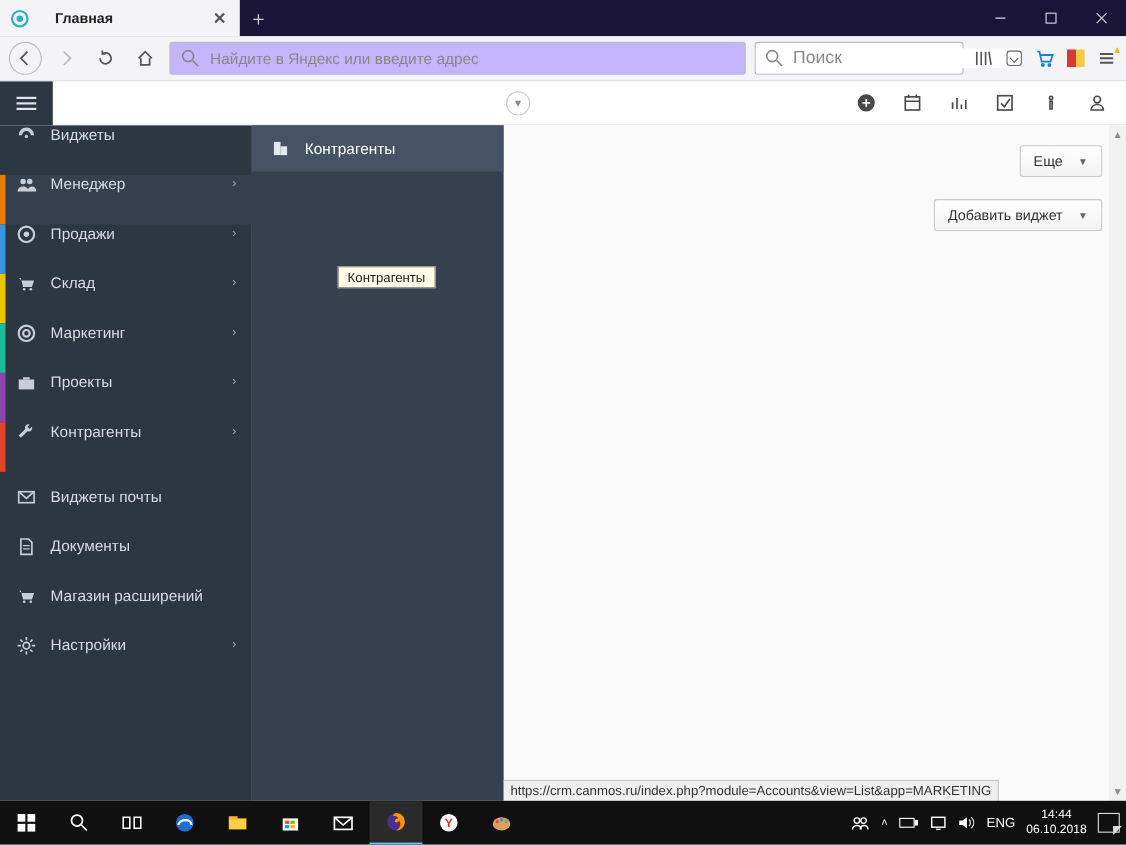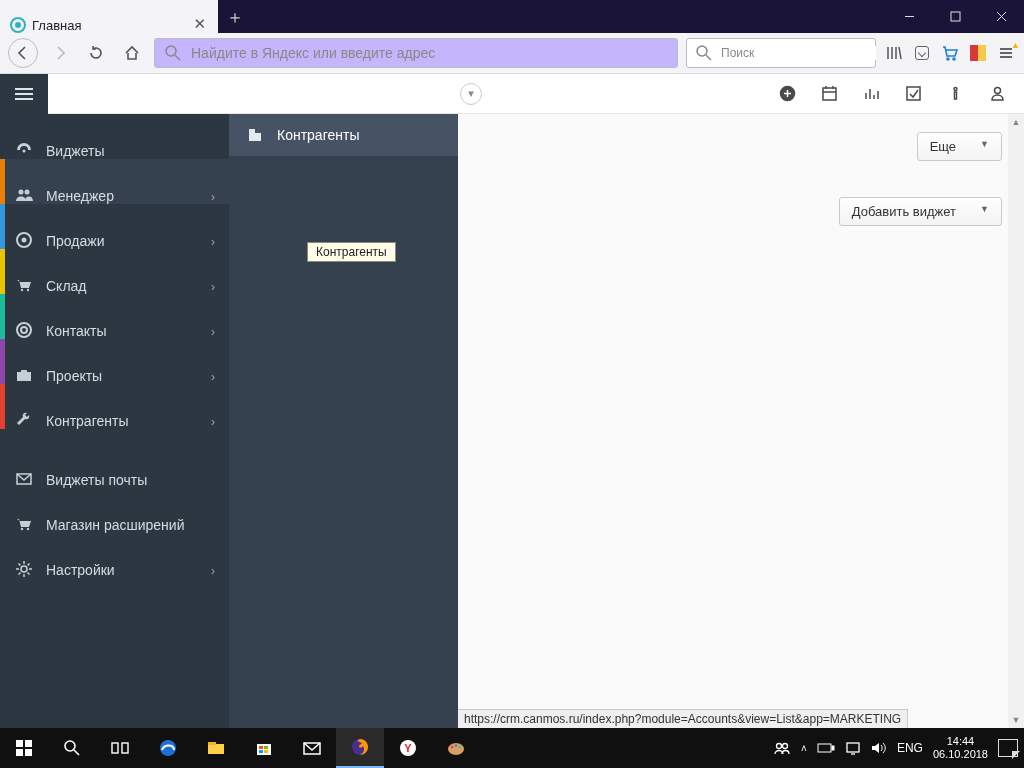--- a/index.html
+++ b/index.html
@@ -1,39 +1,39 @@
 <!DOCTYPE html>
 <html><head>
 <meta charset="utf-8">
 <style>
   * { margin:0; padding:0; box-sizing:border-box; font-family:"Segoe UI",Arial,sans-serif; }
   html,body { width:1024px; height:768px; overflow:hidden; background:#fff; }
 
   
   .titlebar { height:33px; background:#1a1438; display:flex; align-items:stretch; }
-  .tab { display:flex; align-items:flex-end; gap:6px; width:218px; background:#f4f4f7; padding:0 8px 0 10px; color:#333; position:relative; }
+  .tab { display:flex; align-items:center; gap:24px; width:218px; background:#f4f4f7; padding:0 8px 0 10px; color:#333; position:relative;font-weight:bold; }
   .tab .favicon { width:16px; height:16px; border:2px solid #2bb3bf; border-radius:50%; position:relative; }
   .tab .favicon::after { content:""; position:absolute; inset:3px; background:#2bb3bf; border-radius:50%; }
   .tab-title { font-size:13px; color:#222; flex:1; }
   .tab-close { font-size:15px; color:#555; cursor:pointer; padding:0 4px; }
   .newtab { width:34px; display:flex; align-items:center; justify-content:center; color:#ccc; font-size:18px; cursor:pointer; }
   .winctrls { margin-left:auto; display:flex; }
   .winbtn { width:46px; display:flex; align-items:center; justify-content:center; color:#ddd; font-size:12px; cursor:pointer; }
   .winbtn svg { width:11px; height:11px; stroke:#ddd; stroke-width:1; fill:none; }
 
   
   .toolbar { height:41px; background:#f4f4f7; display:flex; align-items:center; padding:0 8px; gap:8px; border-bottom:1px solid #d9d9e0; }
   .navbtn { width:28px; height:28px; display:flex; align-items:center; justify-content:center; color:#555; cursor:pointer; border-radius:4px; }
   .navbtn.bordered { border:1px solid #bcbcc7; border-radius:50%; width:30px; height:30px; }
   .navbtn.dim { color:#bbb; }
   .navbtn svg { width:16px; height:16px; stroke:currentColor; stroke-width:1.6; fill:none; }
   .addr { flex:1; height:30px; border:1px solid #bcbcc7; border-radius:3px; background:#c4b5fd; display:flex; align-items:center; padding:0 8px; gap:8px; }
   .addr input { border:none; outline:none; flex:1; font-size:14px; background:transparent; color:#333; }
   .search { width:190px; height:30px; border:1px solid #bcbcc7; border-radius:3px; background:#fff; display:flex; align-items:center; padding:0 8px; gap:8px; }
-  .search input { border:none; outline:none; flex:1; font-size:12px; color:#333; }
+  .search input { border:none; outline:none; flex:1; font-size:16px; color:#333; }
   .ticon { width:20px; display:flex; align-items:center; justify-content:center; color:#555; cursor:pointer; }
   .ticon svg { width:18px; height:18px; }
   .pocket { width:14px; height:14px; border:1.5px solid #666; border-radius:3px; position:relative; }
   .pocket::after { content:""; position:absolute; left:3px; top:3px; width:5px; height:5px; border-left:1.5px solid #666; border-bottom:1.5px solid #666; transform:rotate(-45deg);}
   .cart { color:#1a7fdd; }
   .flag { width:16px; height:16px; background:linear-gradient(90deg,#d93838 50%,#f7c948 50%); }
   .warn { position:relative; }
   .warn::after { content:"▲"; color:#f7b500; font-size:9px; position:absolute; top:-4px; right:-4px; }
 
   
@@ -45,39 +45,39 @@
   .appbar-gap { width:412px; }
   .refresh-chip { width:22px;height:22px;border:1px solid #ccc;border-radius:50%;display:flex;align-items:center;justify-content:center;color:#888;font-size:11px;cursor:pointer;}
   .appbar-right { margin-left:auto; display:flex; gap:24px; align-items:center; color:#555;}
   .appicon { width:18px;height:18px;cursor:pointer; display:flex;align-items:center;justify-content:center;}
   .appicon svg { width:17px;height:17px;stroke:#4a4a4a;stroke-width:1.5;fill:none;}
 
   
   .content { display:flex; height:614px; position:relative; }
   .sidebar1 { width:229px; background:#2c3742; color:#d6dde2; display:flex; flex-direction:column; }
   .sidebar2 { width:229px; background:#364150; color:#aeb7c2; display:flex; flex-direction:column; }
-  .s1-item { height:45px; display:flex; align-items:flex-end; padding:0 14px; gap:12px; font-size:14px; cursor:pointer; position:relative; }
+  .s1-item { height:45px; display:flex; align-items:flex-start; padding:0 14px; gap:12px; font-size:14px; cursor:pointer; position:relative; }
   .s1-item.accent::before { content:""; position:absolute; left:0; top:0; bottom:0; width:5px; background:var(--ac); }
   .s1-item.active { background:#364150; }
   .s1-item .chev { margin-left:auto; font-size:12px; color:#9aa4ad; }
   .s1-sep { height:14px; }
   .s1-item .ic { width:20px; display:flex; align-items:center; justify-content:center; }
   .s1-item .ic svg { width:18px;height:18px; fill:#c7cfd6; }
   .s2-item { height:42px; display:flex; align-items:center; padding:0 16px; gap:12px; font-size:14px; cursor:pointer; }
   .s2-item.active { background:#465365; color:#fff; }
   .s2-item .ic { width:20px; display:flex;align-items:center;justify-content:center;}
   .s2-item .ic svg { width:18px;height:18px; fill:#7a8591; }
   .s2-item.active .ic svg { fill:#e4e9ee; }
   .tooltip { position:absolute; left:307px; top:128px; background:#fffde7; border:1px solid #8a8a7a; padding:2px 8px; font-size:12px; color:#222; z-index:5; }
   .main { flex:1; background:#fafafa; position:relative; }
   .mainpad { padding:18px 22px; }
   .row-right { display:flex; justify-content:flex-end; }
-  .btn { border:1px solid #c9c9c9; background:linear-gradient(#fff,#f3f3f3); border-radius:3px; padding:6px 12px; font-size:13px; color:#333; cursor:pointer; display:inline-flex; align-items:flex-start; gap:24px;}
+  .btn { border:1px solid #c9c9c9; background:linear-gradient(#fff,#f3f3f3); border-radius:3px; padding:6px 12px; font-size:13px; color:#333; cursor:pointer; display:inline-flex; align-items:center; gap:14px;}
   .btn .caret { font-size:9px; color:#666; }
-  .row-right + .row-right { margin-top:36px; }
+  .row-right + .row-right { margin-top:20px; }
   .scrollbar { position:absolute; right:0; top:0; bottom:0; width:16px; background:#f1f1f1; }
   .scroll-arrow { height:16px; display:flex;align-items:center;justify-content:center;font-size:9px;color:#888;cursor:pointer;}
   .statusbar-url { position:absolute; left:0; bottom:0; background:#efefef; border:1px solid #c8c8c8; border-left:none; border-bottom:none; padding:2px 6px; font-size:12px; color:#333;}
 
   
   .taskbar { height:40px; background:#101010; display:flex; align-items:center; color:#fff; position:relative;}
   .tb-left { display:flex; align-items:center; height:100%; }
   .tb-btn { width:48px; height:40px; display:flex; align-items:center; justify-content:center; cursor:pointer; }
   .tb-btn svg { width:20px; height:20px; }
   .tb-btn.active { border-bottom:2px solid #77baff; background:#2a2a2a; }
@@ -288,21 +288,21 @@
       <span>Склад</span>
       <span class="chev">›</span>
     </div>
     <div class="s1-item accent" style="--ac:#1bbc9b">
       <span class="ic">
           <svg viewBox="0 0 18 18">
             <circle cx="9" cy="9" r="7" fill="none" stroke="#c7cfd6" stroke-width="2"></circle>
             <circle cx="9" cy="9" r="3" fill="none" stroke="#c7cfd6" stroke-width="2"></circle>
           </svg>
         </span>
-      <span>Контакты</span>
+      <span>Маркетинг</span>
       <span class="chev">›</span>
     </div>
     <div class="s1-item accent" style="--ac:#8e44ad">
       <span class="ic">
           <svg viewBox="0 0 18 18">
             <rect x="2" y="6" width="14" height="9"></rect>
             <path d="M6 6V4h6v2"></path>
           </svg>
         </span>
       <span>Проекты</span>
@@ -319,20 +319,30 @@
     </div>
     <div class="s1-sep"></div>
     <div class="s1-item">
       <span class="ic">
           <svg viewBox="0 0 18 18">
             <rect x="2" y="4" width="14" height="10" fill="none" stroke="#c7cfd6" stroke-width="1.5"></rect>
             <polyline points="2,4 9,10 16,4" fill="none" stroke="#c7cfd6" stroke-width="1.5"></polyline>
           </svg>
         </span>
       <span>Виджеты почты</span>
+    </div>
+    <div class="s1-item">
+      <span class="ic">
+          <svg viewBox="0 0 18 18">
+            <path d="M4 2h7l3 3v11H4z" fill="none" stroke="#c7cfd6" stroke-width="1.5"></path>
+            <line x1="6" y1="8" x2="12" y2="8" stroke="#c7cfd6"></line>
+            <line x1="6" y1="11" x2="12" y2="11" stroke="#c7cfd6"></line>
+          </svg>
+        </span>
+      <span>Документы</span>
     </div>
     <div class="s1-item">
       <span class="ic">
           <svg viewBox="0 0 18 18">
             <path d="M2 4h2l2 8h8l2-6H5"></path>
             <circle cx="7" cy="14" r="1.2"></circle>
             <circle cx="13" cy="14" r="1.2"></circle>
           </svg>
         </span>
       <span>Магазин расширений</span>

